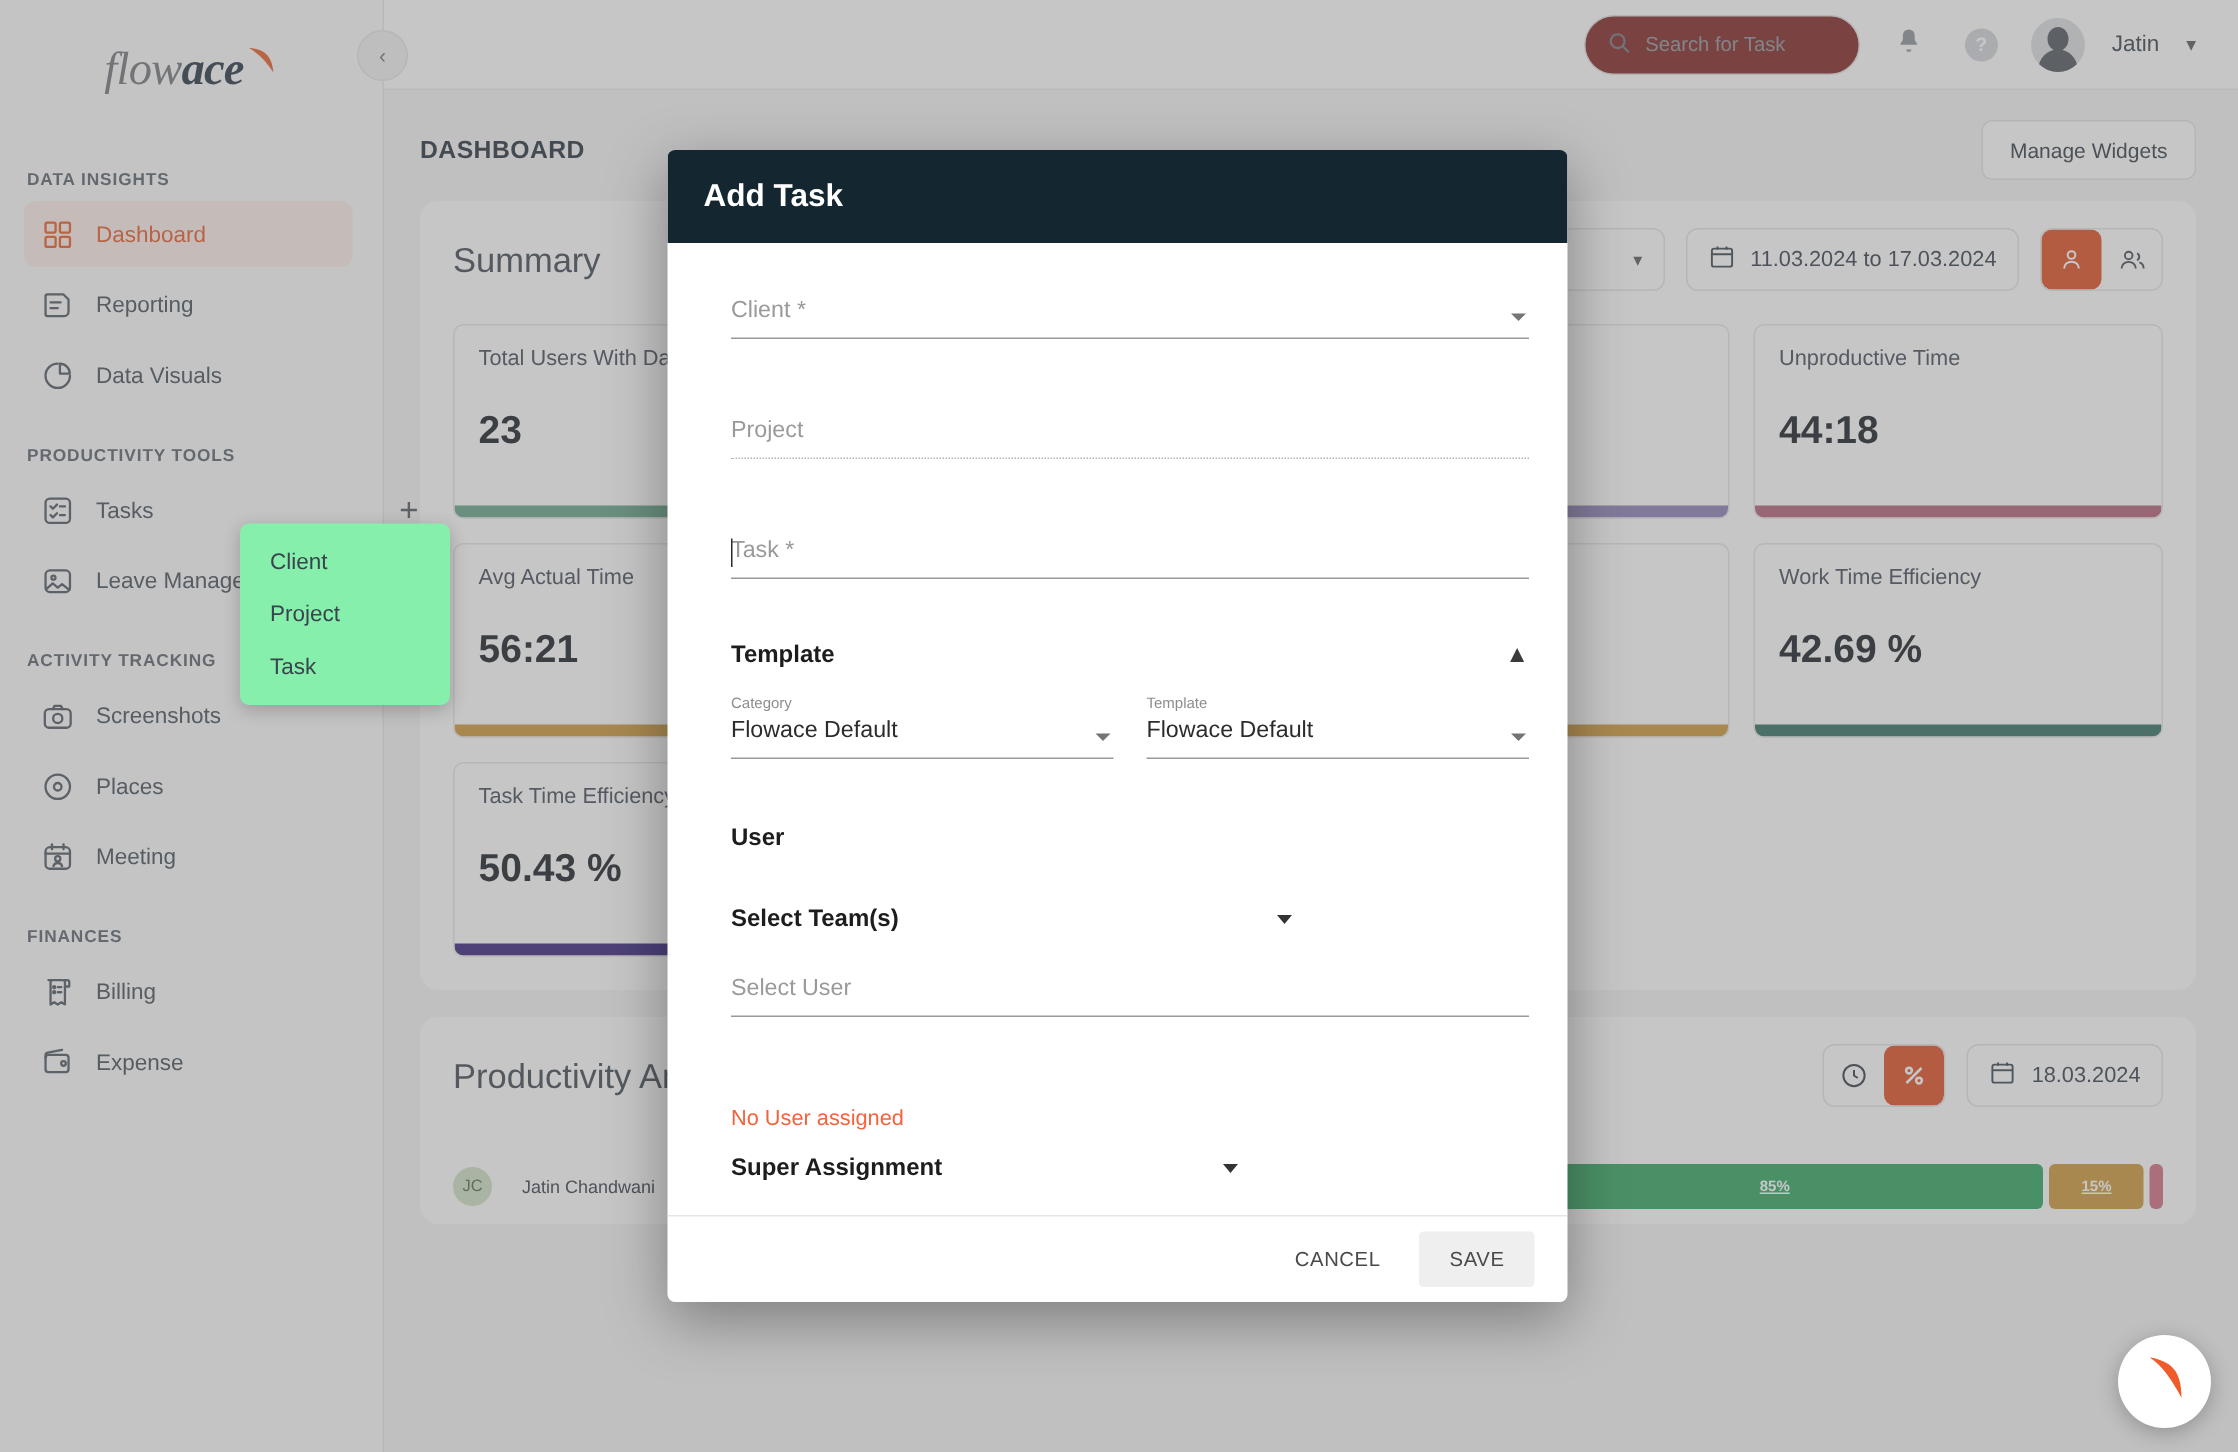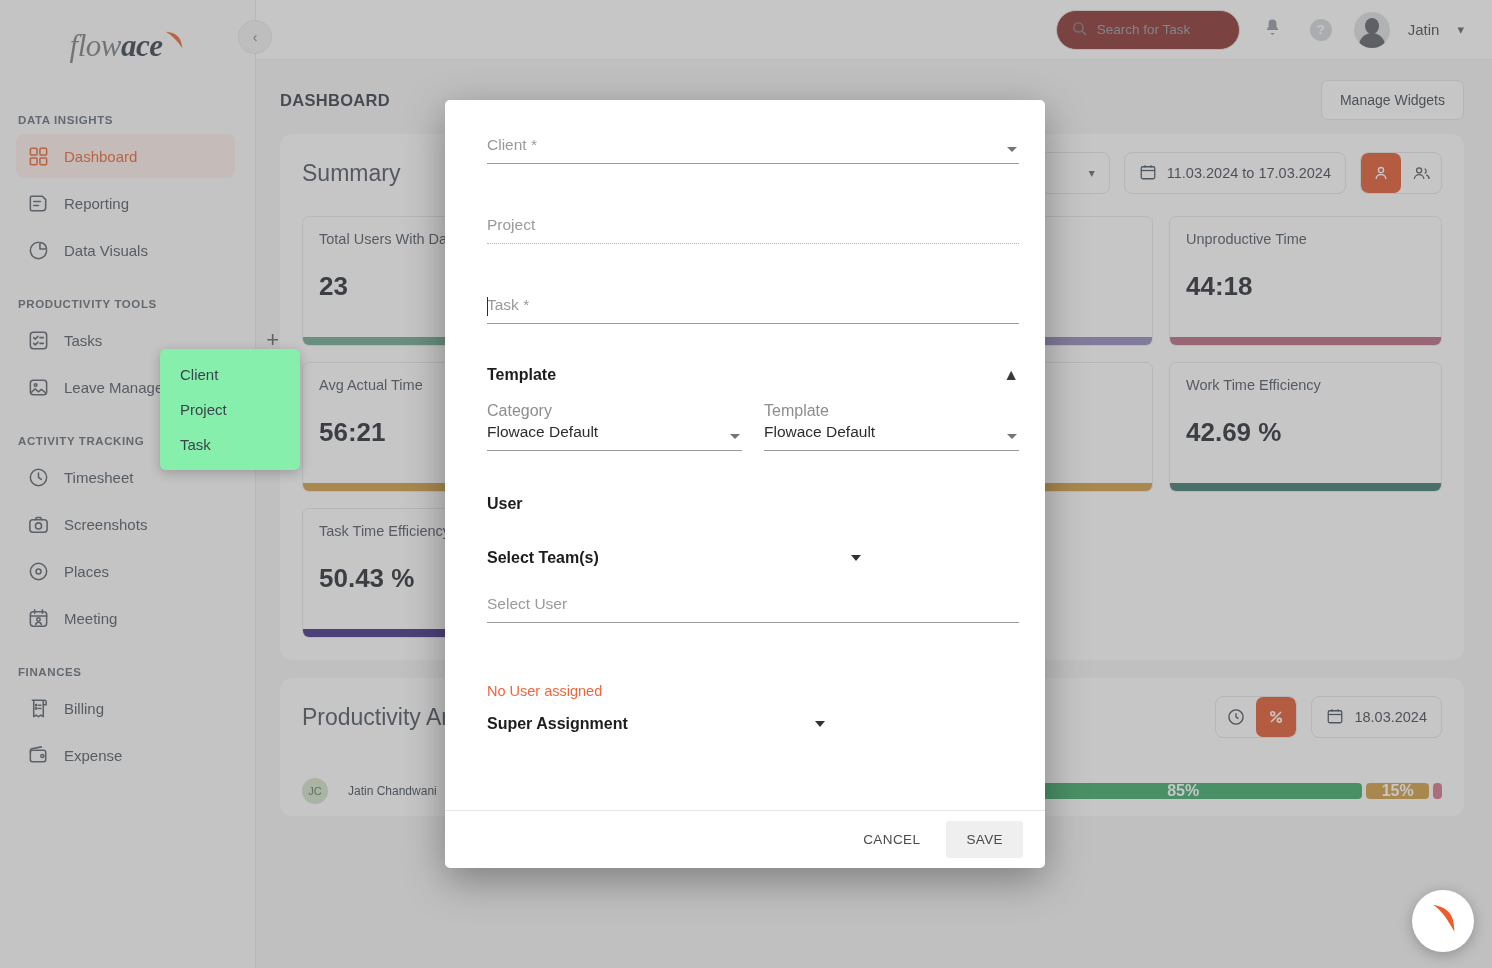--- a/index.html
+++ b/index.html
@@ -116,21 +116,21 @@
 
   
   .pa-head { display:flex; align-items:center; justify-content: space-between; margin-bottom: 20px; }
   .pa-title { font-size: 23px; color: #3c4450; font-weight: 400; display:flex; align-items:center; gap: 14px;}
   .pa-cols { display: flex; align-items: center; font-size: 11.5px; color: #6a7682; gap: 0; }
   .pa-user { display:flex; align-items:center; gap:20px; width: 190px;}
   .pa-avatar { width: 26px; height: 26px; border-radius: 50%; background:#cfe0c5; color:#4c6b45; font-size:11px; display:flex;align-items:center;justify-content:center;}
   .pa-name { font-size: 12px; color:#2f3a45; }
   .pa-col { width: 128px; }
   .pa-bars { display:flex; align-items:center; gap: 4px; flex: 1; height: 26px; }
-  .pa-seg { height: 16px; border-radius: 4px; display:flex; align-items:center; justify-content:center; color:#fff; font-size: 16px; font-weight:600;}
+  .pa-seg { height: 30px; border-radius: 4px; display:flex; align-items:center; justify-content:center; color:#fff; font-size: 10px; font-weight:600;text-decoration:underline;}
 
   
   .modal {
     position: absolute; left: 445px; top: 100px; width: 600px; height: 768px;
     background: #fff; border-radius: 5px; z-index: 70;
     box-shadow: 0 12px 40px rgba(0,0,0,.35);
     display: flex; flex-direction: column; overflow: hidden;
   }
   .modal-head { background: #142630; height: 62px; display: flex; align-items: center; padding: 0 24px; }
   .modal-title { color: #fff; font-size: 21px; font-weight: 700; }
@@ -144,21 +144,21 @@
   .field .fv.filled { color: #2c2c2c; }
   .field .fline { border-bottom: 1px solid #9a9a9a; }
   .field .fline.dotted { border-bottom: 1px dotted #b4b4b4; }
   .field .caret {
     position: absolute; right: 2px; bottom: 12px; width: 0; height: 0;
     border-left: 5px solid transparent; border-right: 5px solid transparent; border-top: 5px solid #757575;
   }
   .field .cursor {
     position:absolute; left: 0; bottom: 8px; width: 1px; height: 19px; background: #2b2b2b;
   }
-  .fsmall { font-size: 16px; color: #8d8d8d; margin-bottom: 3px; }
+  .fsmall { font-size: 10px; color: #8d8d8d; margin-bottom: 3px; }
 
   .section-head { display: flex; align-items: center; justify-content: space-between; margin-bottom: 18px; }
   .section-title { font-size: 16px; font-weight: 700; color: #1d1d1d; }
   .chev { color: #3a3a3a; font-size: 16px; cursor: pointer; }
 
   .two-col { display: grid; grid-template-columns: 1fr 1fr; gap: 22px; margin-bottom: 44px; }
 
   .inline-sel { display:flex; align-items:center; gap: 12px; margin-bottom: 22px; }
   .inline-sel .lbl { font-size: 16px; font-weight: 700; color: #1d1d1d; }
   .inline-sel .dn { width:0;height:0;border-left:5px solid transparent;border-right:5px solid transparent;border-top:6px solid #333; margin-left: 240px;}
@@ -244,29 +244,20 @@
             <span class="ico">
               <svg viewBox="0 0 24 24" width="23" height="23" stroke="#4a545e" stroke-width="1.6" fill="none" stroke-linecap="round" stroke-linejoin="round">
                 <rect x="3.5" y="4.5" width="17" height="15" rx="3"></rect>
                 <circle cx="9" cy="9.5" r="1.4"></circle>
                 <path d="M4 17.5l4.5-4 3.5 3 3-2.5 5 4"></path>
               </svg>
             </span>
             <span>Leave Manager</span>
           </div>
           <div class="nav-group-title">ACTIVITY TRACKING</div>
-          <div class="nav-item">
-            <span class="ico">
-              <svg viewBox="0 0 24 24" width="23" height="23" stroke="#4a545e" stroke-width="1.6" fill="none" stroke-linecap="round" stroke-linejoin="round">
-                <circle cx="12" cy="12" r="8.5"></circle>
-                <path d="M12 7.3V12l3 1.9"></path>
-              </svg>
-            </span>
-            <span>Timesheet</span>
-          </div>
           <div class="nav-item">
             <span class="ico">
               <svg viewBox="0 0 24 24" width="23" height="23" stroke="#4a545e" stroke-width="1.6" fill="none" stroke-linecap="round" stroke-linejoin="round">
                 <rect x="3" y="7" width="18" height="13" rx="3"></rect>
                 <path d="M8.5 7l1.3-2.2h4.4L15.5 7"></path>
                 <circle cx="12" cy="13.5" r="3.2"></circle>
               </svg>
             </span>
             <span>Screenshots</span>
           </div>
@@ -524,20 +515,23 @@
     <div class="add-menu" id="add-menu-root">
         <div class="mi">Client</div>
         <div class="mi">Project</div>
         <div class="mi">Task</div>
       </div>
   </div>
 
   <div class="dim"></div>
 
   <div class="modal">
+    <div class="modal-head">
+      <div class="modal-title">Add Task</div>
+    </div>
 
     <div class="modal-body">
 
       <div class="field">
         <div class="fv">Client *</div>
         <div class="fline"></div>
         <span class="caret"></span>
       </div>
 
       <div class="field">

